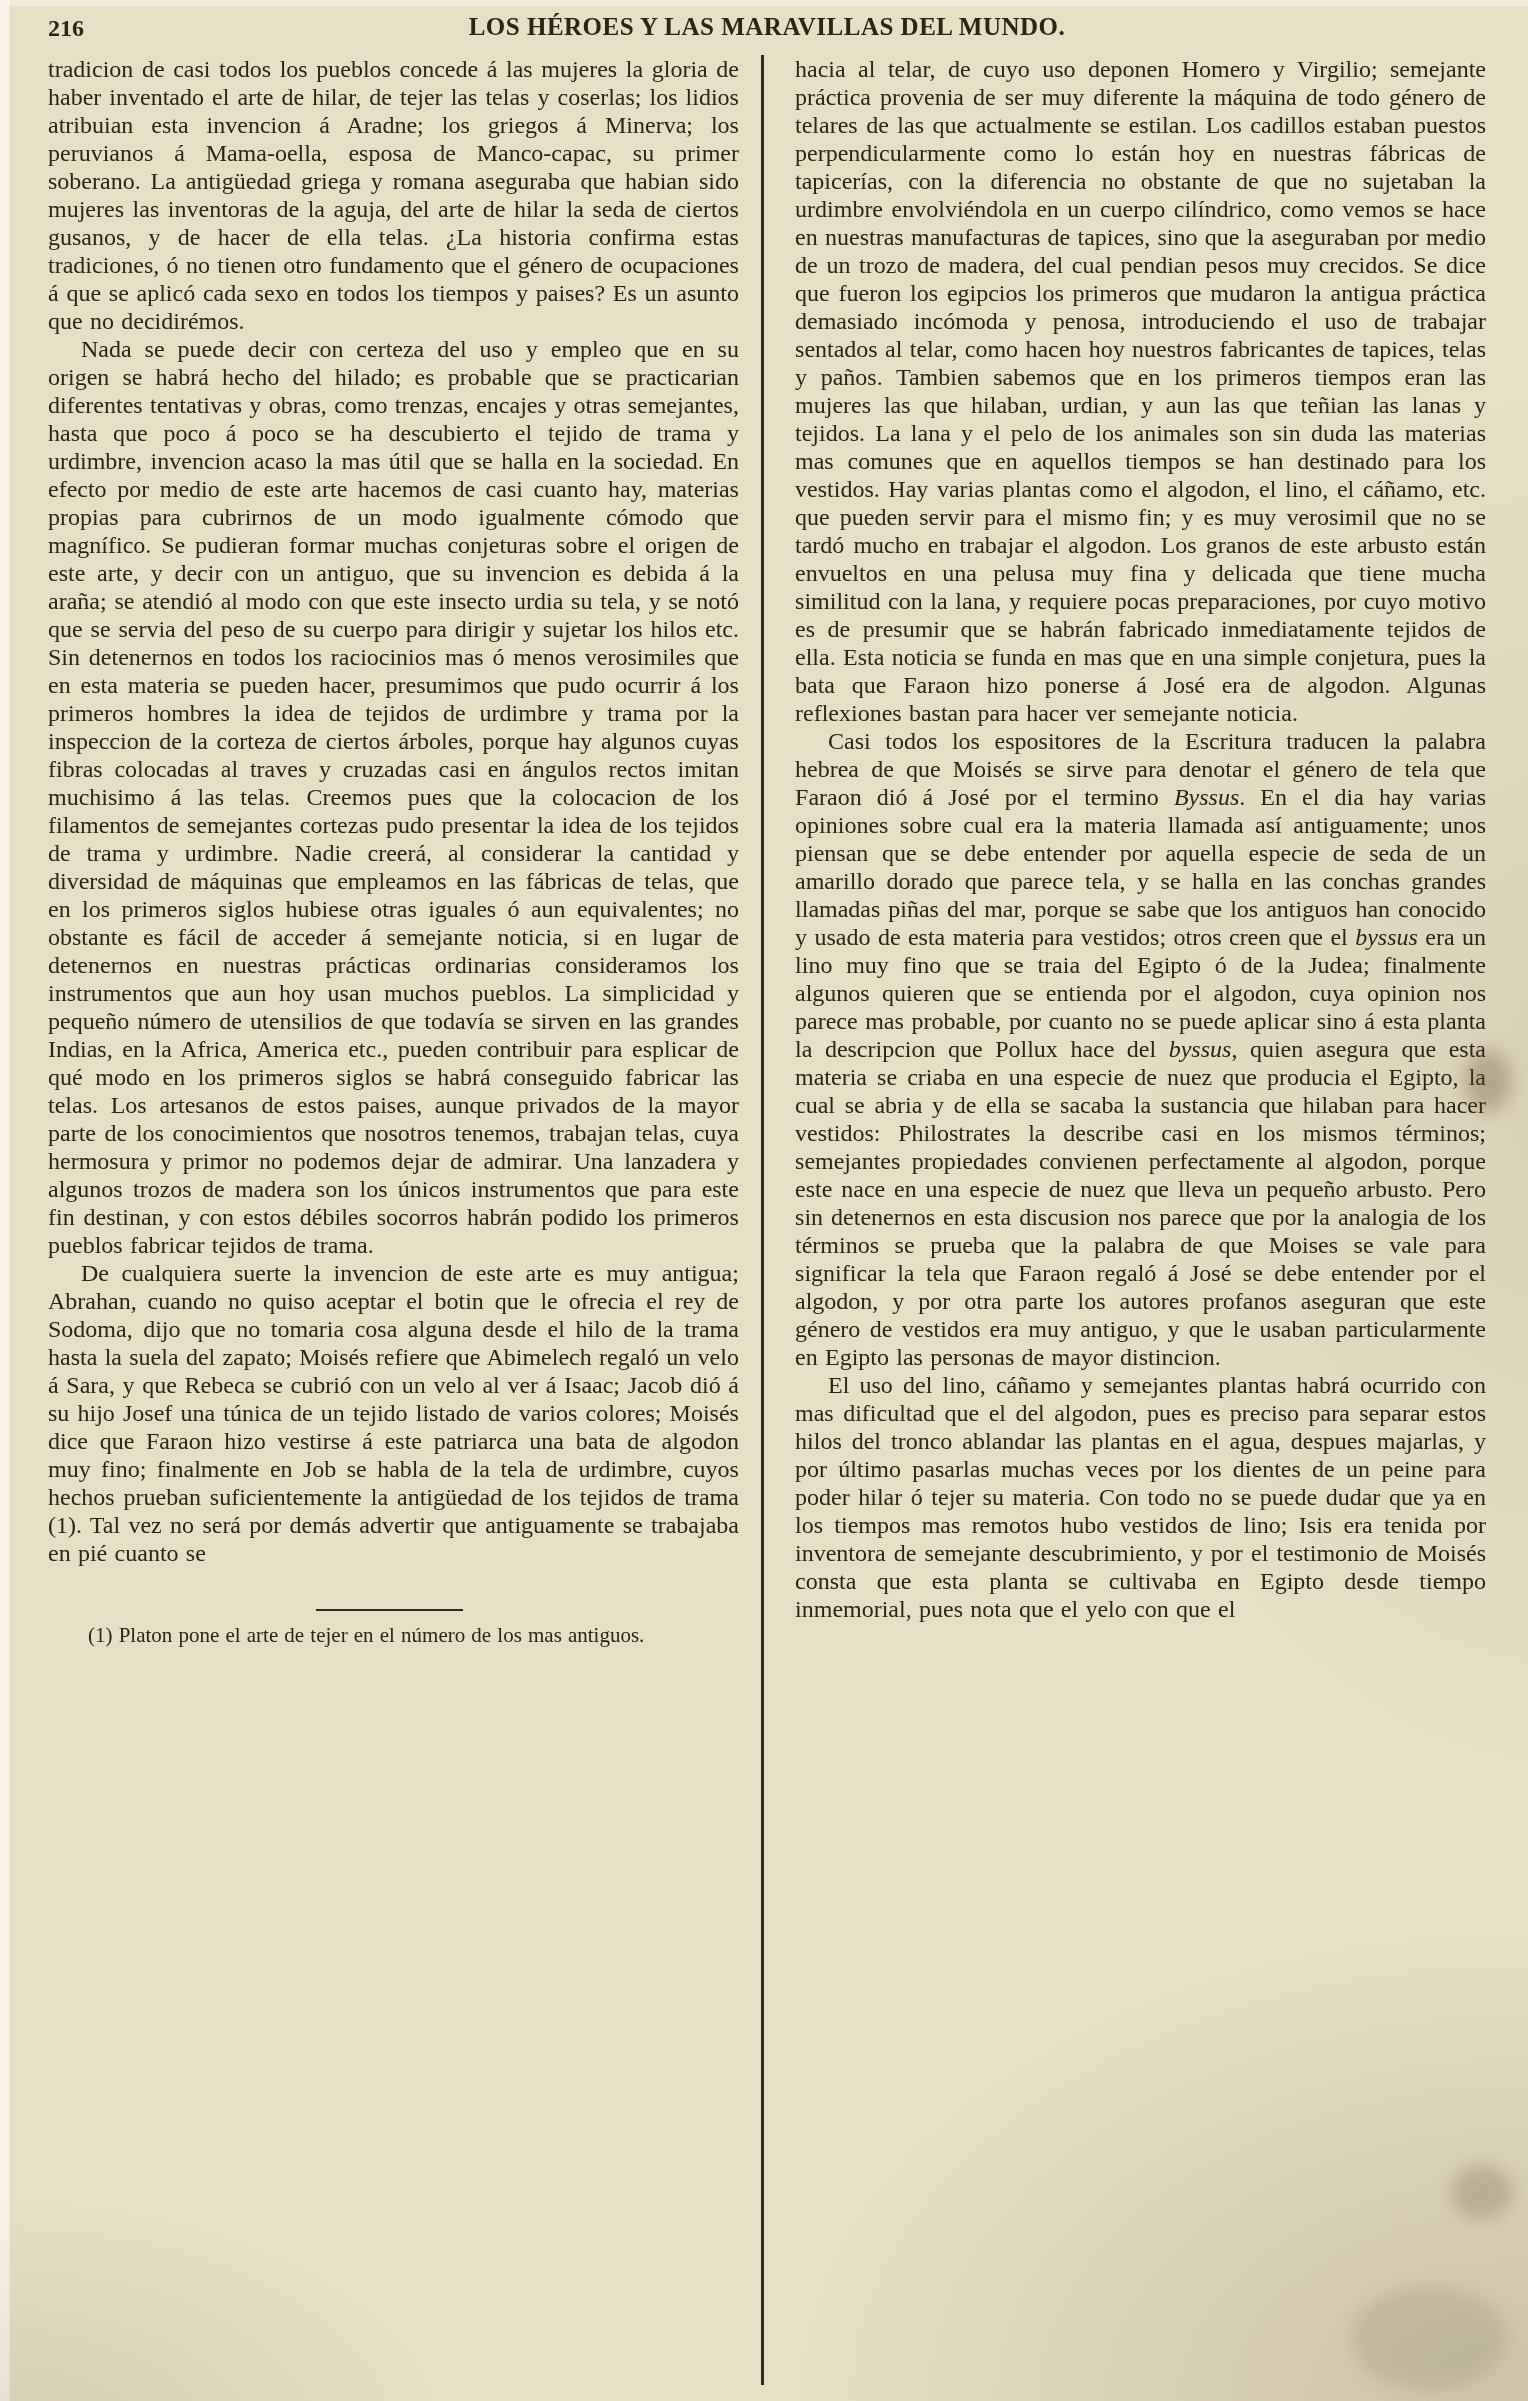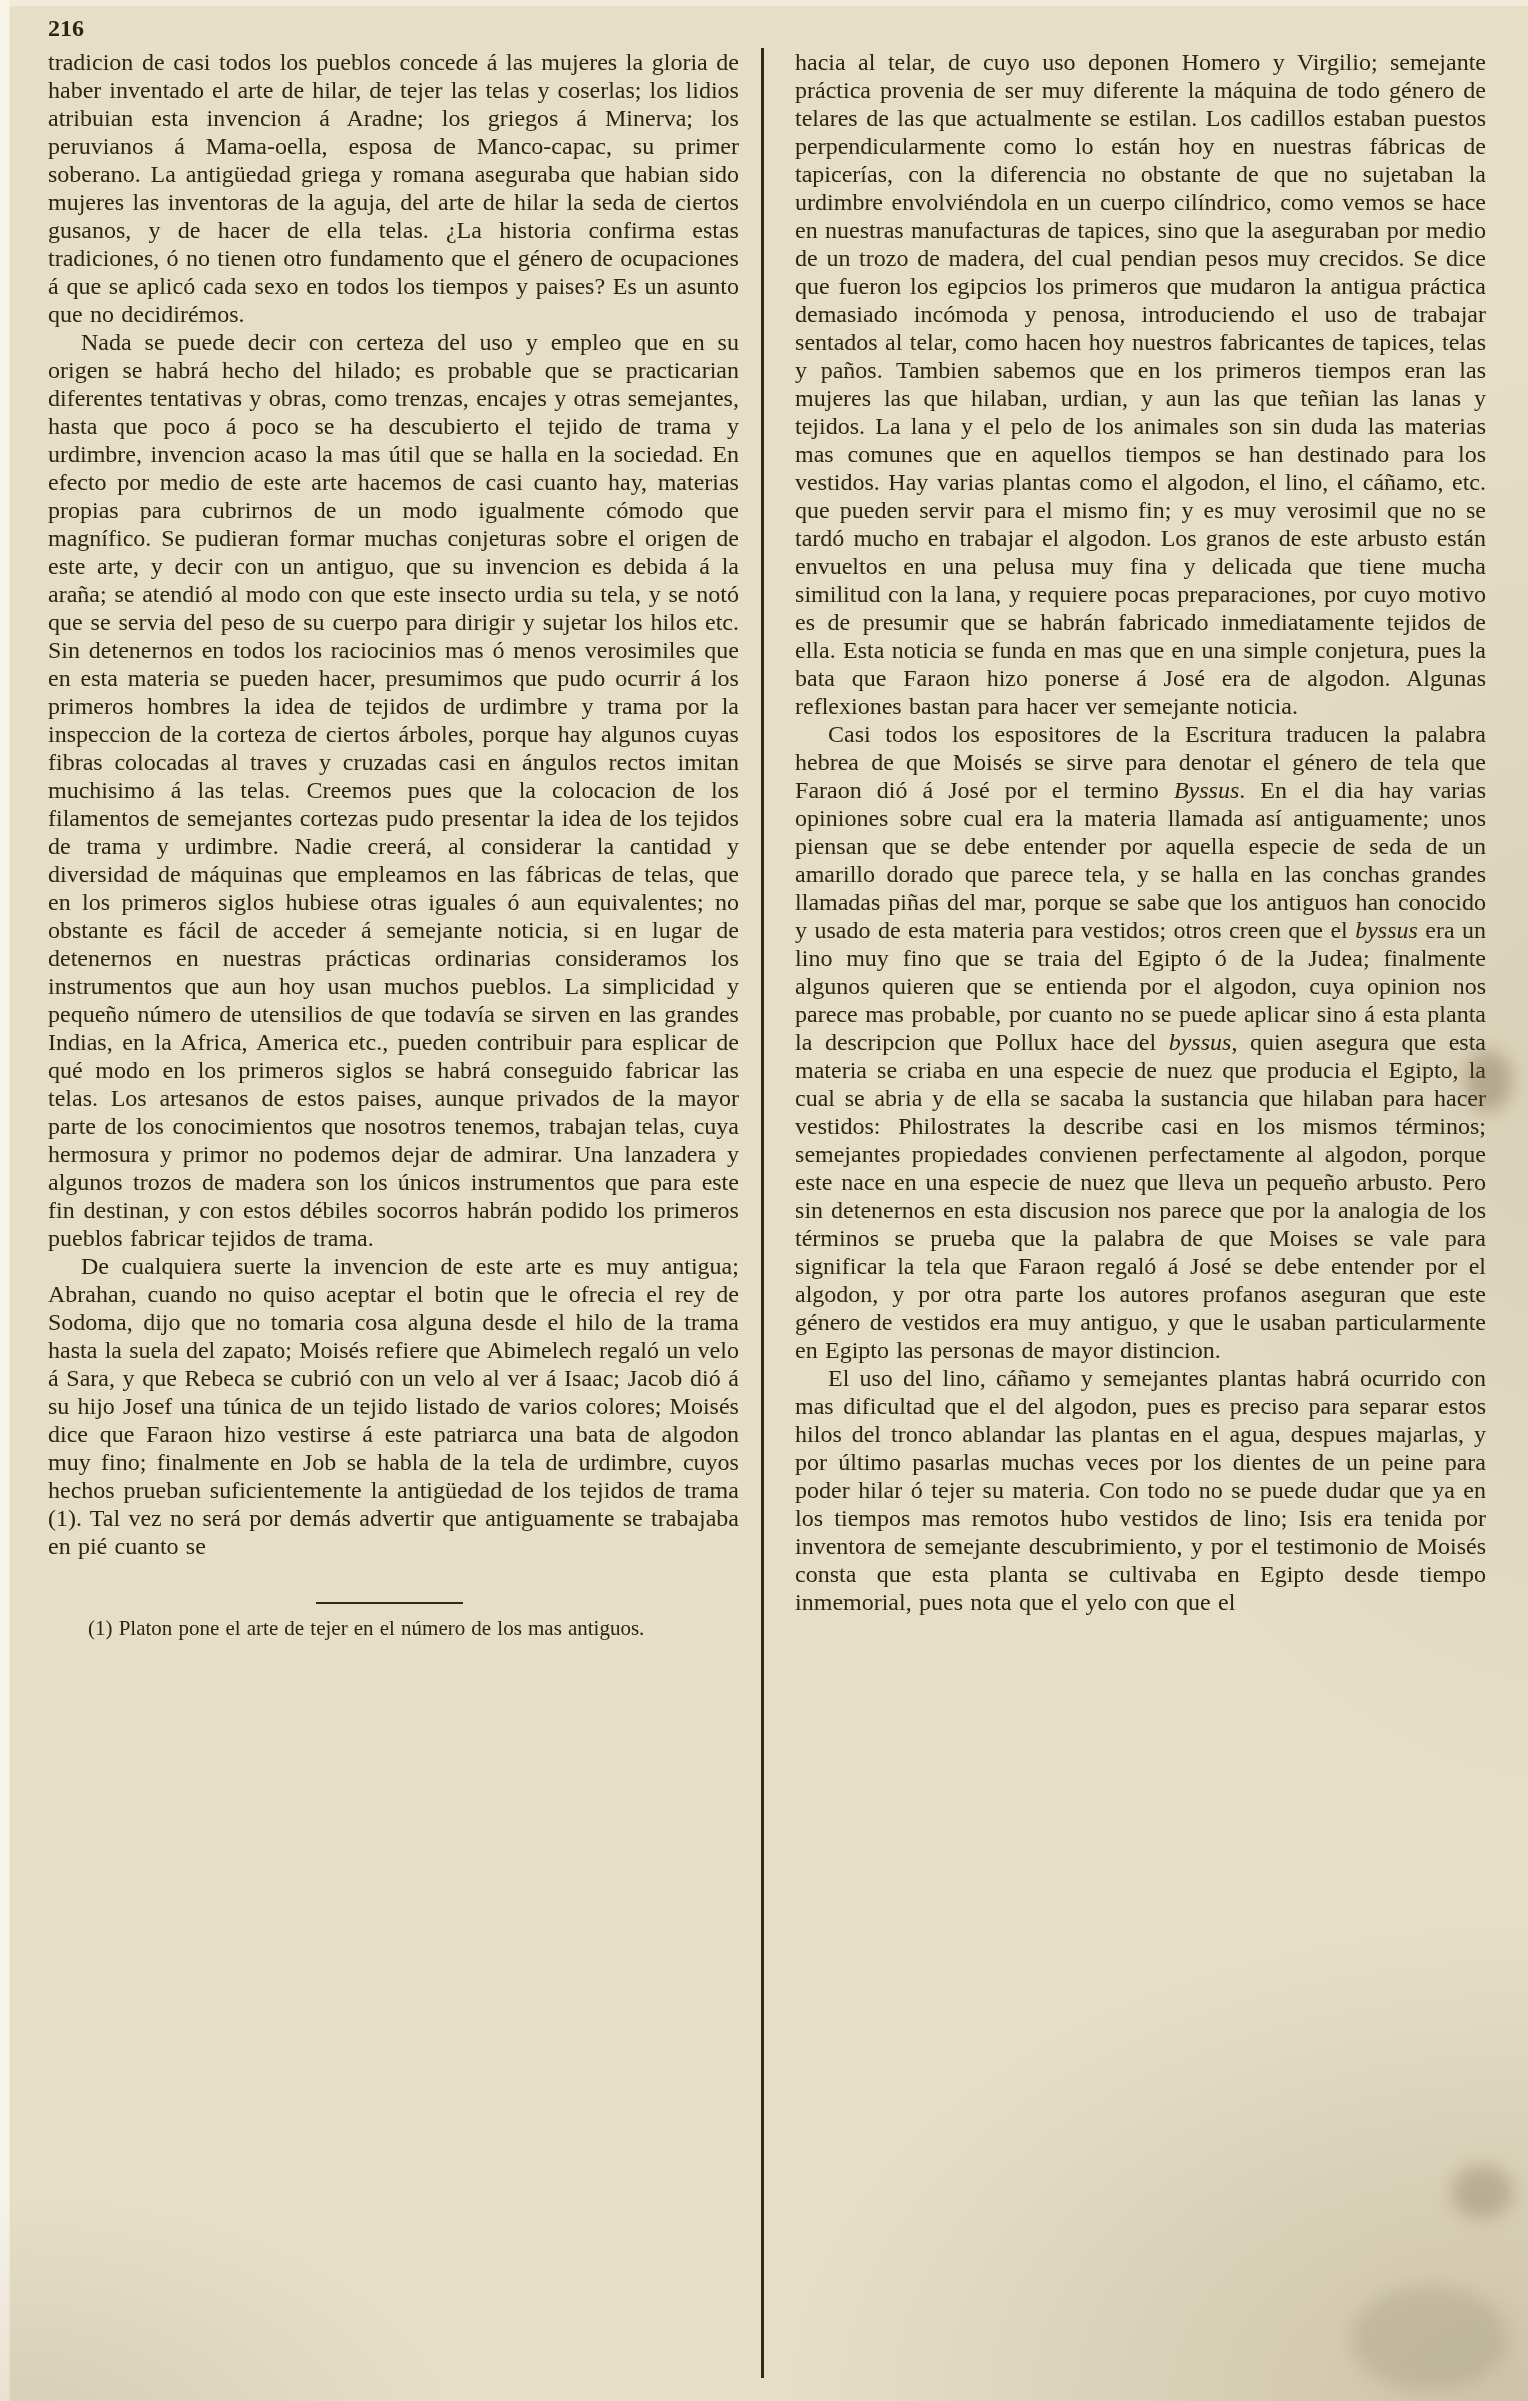--- a/index.html
+++ b/index.html
@@ -24,21 +24,21 @@
   .running-head { position: relative; height: 38px; }
   .page-number {
     position: absolute; left: 0; top: 4.3px;
     font-size: 24px; font-weight: 700;
   }
   .running-title {
     text-align: center; font-size: 25px; font-weight: 700;
     letter-spacing: 0.5px; padding-top: 2.6px;
   }
 
-  .columns { display: flex; min-height: 2330px; }
+  .columns { display: flex; margin-top: 7px; min-height: 2330px; }
   .column {
     flex: 1;
     text-align: justify;
     font-size: 24px;
     line-height: 28px;
     word-spacing: 1.3px;
     hyphens: auto;
   }
   .column p { margin: 0; }
   .column p.indent { text-indent: 33px; }
@@ -62,20 +62,21 @@
   .smudge-2 { left: 1451px; top: 2165px; width: 62px; height: 54px; background: rgba(95,82,54,.26); }
   .smudge-3 { left: 1351px; top: 2286px; width: 156px; height: 104px; background: rgba(95,82,54,.14); }
 </style>
 </head>
 <body>
 
 <div class="page">
 
   <div class="running-head">
     <span class="page-number">216</span>
+    <div class="running-title">LOS HÉROES Y LAS MARAVILLAS DEL MUNDO.</div>
   </div>
 
   <div class="columns">
 
     <div class="column col-left">
       <p>tradicion de casi todos los pueblos concede á las mujeres la gloria de haber inventado el arte de hilar, de tejer las telas y coserlas; los lidios atribuian esta invencion á Aradne; los griegos á Minerva; los peruvianos á Mama-oella, esposa de Manco-capac, su primer soberano. La antigüedad griega y romana aseguraba que habian sido mujeres las inventoras de la aguja, del arte de hilar la seda de ciertos gusanos, y de hacer de ella telas. ¿La historia confirma estas tradiciones, ó no tienen otro fundamento que el género de ocupaciones á que se aplicó cada sexo en todos los tiempos y paises? Es un asunto que no decidirémos.</p>
       <p class="indent">Nada se puede decir con certeza del uso y empleo que en su origen se habrá hecho del hilado; es probable que se practicarian diferentes tentativas y obras, como trenzas, encajes y otras semejantes, hasta que poco á poco se ha descubierto el tejido de trama y urdimbre, invencion acaso la mas útil que se halla en la sociedad. En efecto por medio de este arte hacemos de casi cuanto hay, materias propias para cubrirnos de un modo igualmente cómodo que magnífico. Se pudieran formar muchas conjeturas sobre el origen de este arte, y decir con un antiguo, que su invencion es debida á la araña; se atendió al modo con que este insecto urdia su tela, y se notó que se servia del peso de su cuerpo para dirigir y sujetar los hilos etc. Sin detenernos en todos los raciocinios mas ó menos verosimiles que en esta materia se pueden hacer, presumimos que pudo ocurrir á los primeros hombres la idea de tejidos de urdimbre y trama por la inspeccion de la corteza de ciertos árboles, porque hay algunos cuyas fibras colocadas al traves y cruzadas casi en ángulos rectos imitan muchisimo á las telas. Creemos pues que la colocacion de los filamentos de semejantes cortezas pudo presentar la idea de los tejidos de trama y urdimbre. Nadie creerá, al considerar la cantidad y diversidad de máquinas que empleamos en las fábricas de telas, que en los primeros siglos hubiese otras iguales ó aun equivalentes; no obstante es fácil de acceder á semejante noticia, si en lugar de detenernos en nuestras prácticas ordinarias consideramos los instrumentos que aun hoy usan muchos pueblos. La simplicidad y pequeño número de utensilios de que todavía se sirven en las grandes Indias, en la Africa, America etc., pueden contribuir para esplicar de qué modo en los primeros siglos se habrá conseguido fabricar las telas. Los artesanos de estos paises, aunque privados de la mayor parte de los conocimientos que nosotros tenemos, trabajan telas, cuya hermosura y primor no podemos dejar de admirar. Una lanzadera y algunos trozos de madera son los únicos instrumentos que para este fin destinan, y con estos débiles socorros habrán podido los primeros pueblos fabricar tejidos de trama.</p>
       <p class="indent">De cualquiera suerte la invencion de este arte es muy antigua; Abrahan, cuando no quiso aceptar el botin que le ofrecia el rey de Sodoma, dijo que no tomaria cosa alguna desde el hilo de la trama hasta la suela del zapato; Moisés refiere que Abimelech regaló un velo á Sara, y que Rebeca se cubrió con un velo al ver á Isaac; Jacob dió á su hijo Josef una túnica de un tejido listado de varios colores; Moisés dice que Faraon hizo vestirse á este patriarca una bata de algodon muy fino; finalmente en Job se habla de la tela de urdimbre, cuyos hechos prueban suficientemente la antigüedad de los tejidos de trama (1). Tal vez no será por demás advertir que antiguamente se trabajaba en pié cuanto se</p>
 
       <div class="footnote-block">

